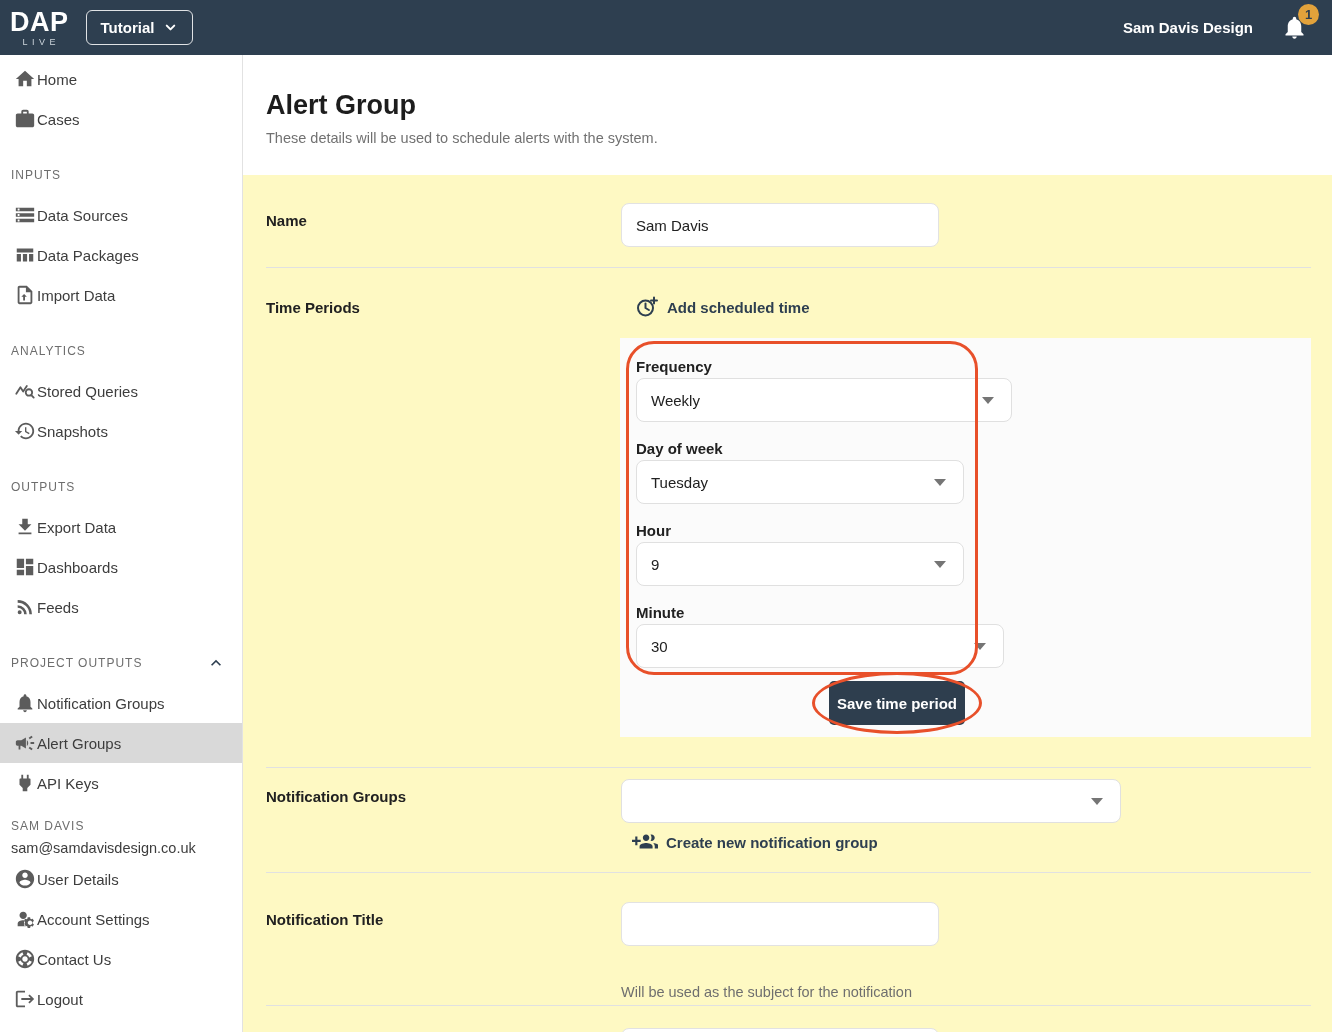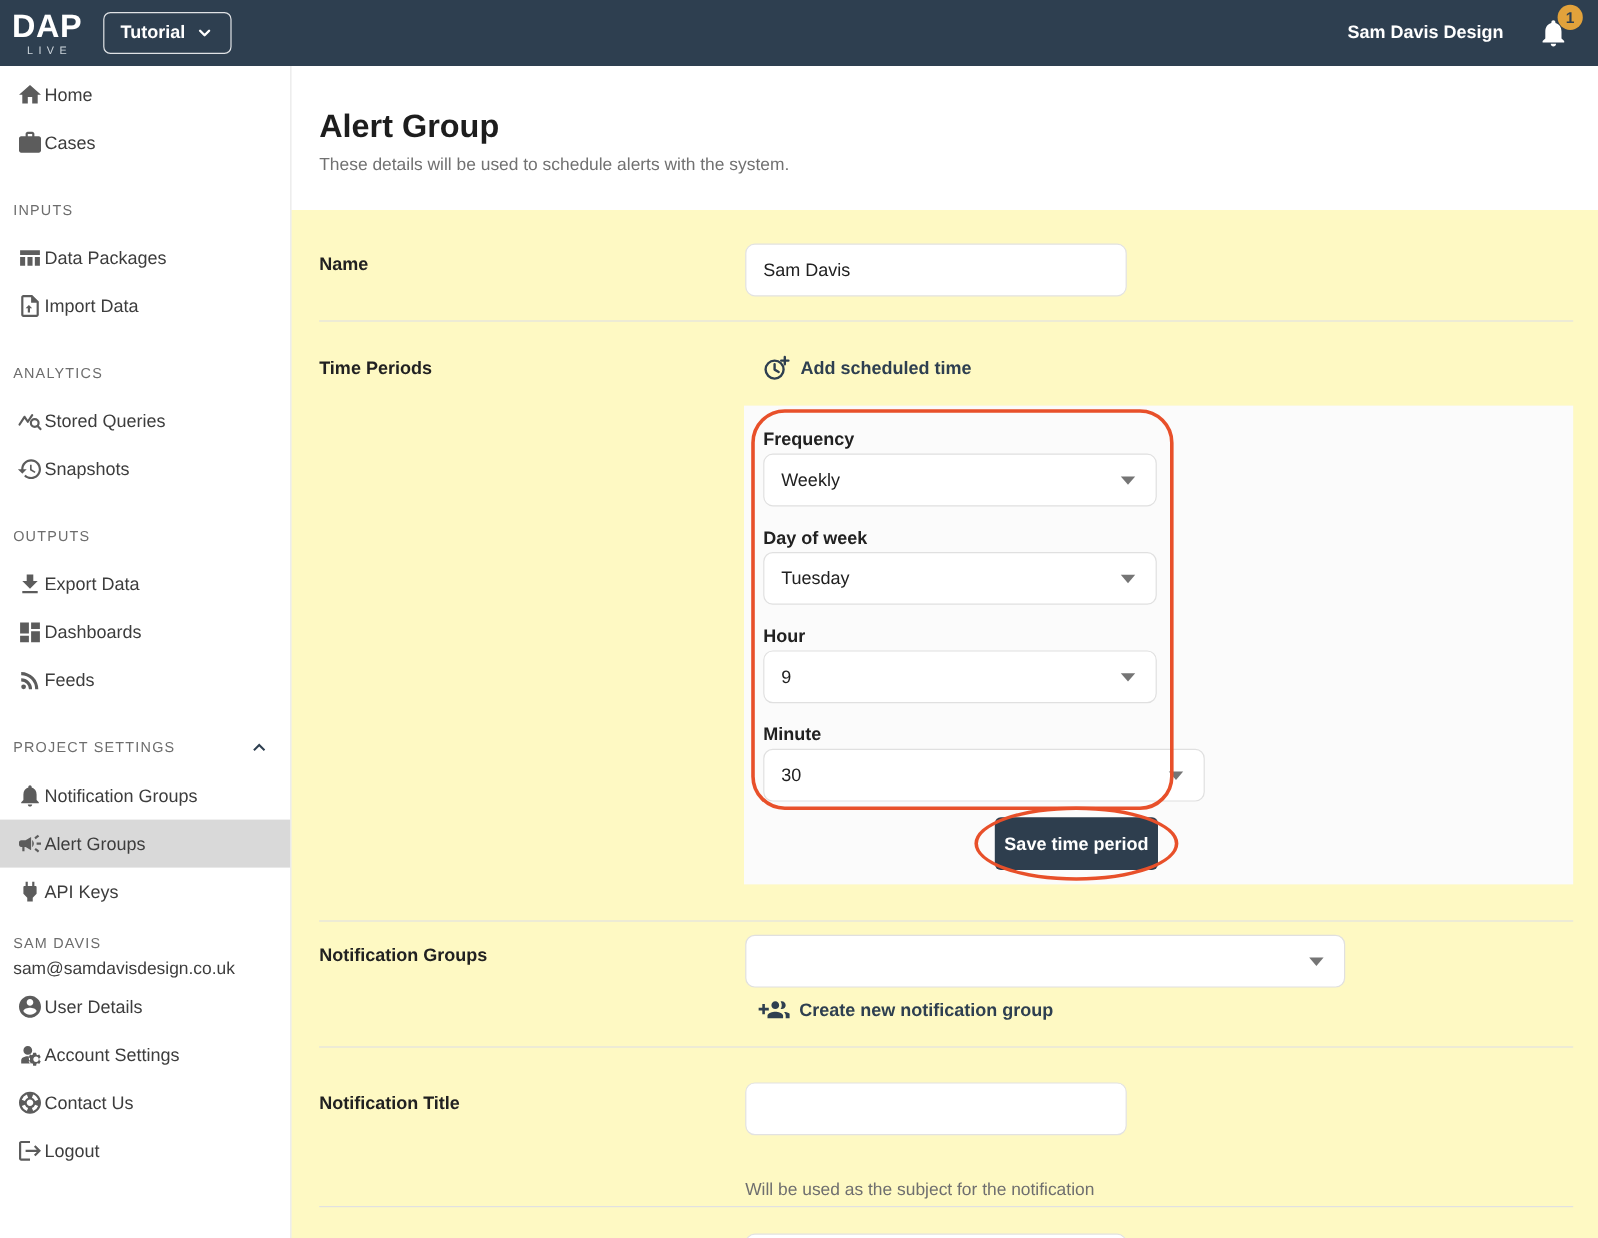--- a/index.html
+++ b/index.html
@@ -123,20 +123,28 @@
           </span>
         <span>Cases</span>
       </div>
 
       <div class="side-header">
         <span>INPUTS</span>
       </div>
       <div class="side-item">
         <span class="icn">
             <svg width="22" height="22" viewBox="0 0 24 24" fill="currentColor">
+              <path d="M2 20h20v-4H2v4zm2-3h2v2H4v-2zM2 4v4h20V4H2zm4 3H4V5h2v2zm-4 7h20v-4H2v4zm2-3h2v2H4v-2z"></path>
+            </svg>
+          </span>
+        <span>Data Sources</span>
+      </div>
+      <div class="side-item">
+        <span class="icn">
+            <svg width="22" height="22" viewBox="0 0 24 24" fill="currentColor">
               <path d="M3 5h18v4.2H3zM3 11h4.6v8H3zM9.7 11h4.6v8H9.7zM16.4 11H21v8h-4.6z"></path>
             </svg>
           </span>
         <span>Data Packages</span>
       </div>
       <div class="side-item">
         <span class="icn">
             <svg width="22" height="22" viewBox="0 0 24 24" fill="currentColor">
               <path d="M14 2H6c-1.1 0-1.99.9-1.99 2L4 20c0 1.1.89 2 1.99 2H18c1.1 0 2-.9 2-2V8l-6-6zm4 18H6V4h7v5h5v11zm-8-2h2v-4h2l-3-3-3 3h2z"></path>
             </svg>
@@ -188,21 +196,21 @@
       <div class="side-item">
         <span class="icn">
             <svg width="22" height="22" viewBox="0 0 24 24" fill="currentColor">
               <path d="M6.18 15.64a2.18 2.18 0 1 1 0 4.36 2.18 2.18 0 0 1 0-4.36zM4 10.1a9.9 9.9 0 0 1 9.9 9.9h-2.83A7.07 7.07 0 0 0 4 12.93V10.1zm0-5.66A15.56 15.56 0 0 1 19.56 20h-2.83A12.73 12.73 0 0 0 4 7.27V4.44z"></path>
             </svg>
           </span>
         <span>Feeds</span>
       </div>
 
       <div class="side-header">
-        <span>PROJECT SETTINGS</span>
+        <span>PROJECT OUTPUTS</span>
         <span class="collapse">
             <svg width="20" height="20" viewBox="0 0 24 24" fill="currentColor">
               <path d="M7.41 15.41 12 10.83l4.59 4.58L18 14l-6-6-6 6z"></path>
             </svg>
           </span>
       </div>
       <div class="side-item">
         <span class="icn">
             <svg width="22" height="22" viewBox="0 0 24 24" fill="currentColor">
               <path d="M12 22c1.1 0 2-.9 2-2h-4c0 1.1.89 2 2 2zm6-6v-5c0-3.07-1.64-5.64-4.5-6.32V4c0-.83-.67-1.5-1.5-1.5s-1.5.67-1.5 1.5v.68C7.63 5.36 6 7.92 6 11v5l-2 2v1h16v-1l-2-2z"></path>
@@ -286,21 +294,21 @@
                 <path d="M10.5 8.5V13l3.4 2"></path>
                 <path d="M19 2.5v6M16 5.5h6"></path>
               </svg>
           </span>
           <span>Add scheduled time</span>
         </div>
 
         <div class="tp-card"></div>
 
         <div class="flabel" style="left:393px; top:183px;">Frequency</div>
-        <div class="select-box" style="left:393px; top:203px; width:328px;">
+        <div class="select-box" style="left:393px; top:203px; width:376px;">
           <span>Weekly</span>
           <span class="caret"></span>
         </div>
 
         <div class="flabel" style="left:393px; top:265px;">Day of week</div>
         <div class="select-box" style="left:393px; top:285px; width:328px;">
           <span>Tuesday</span>
           <span class="caret"></span>
         </div>
 

